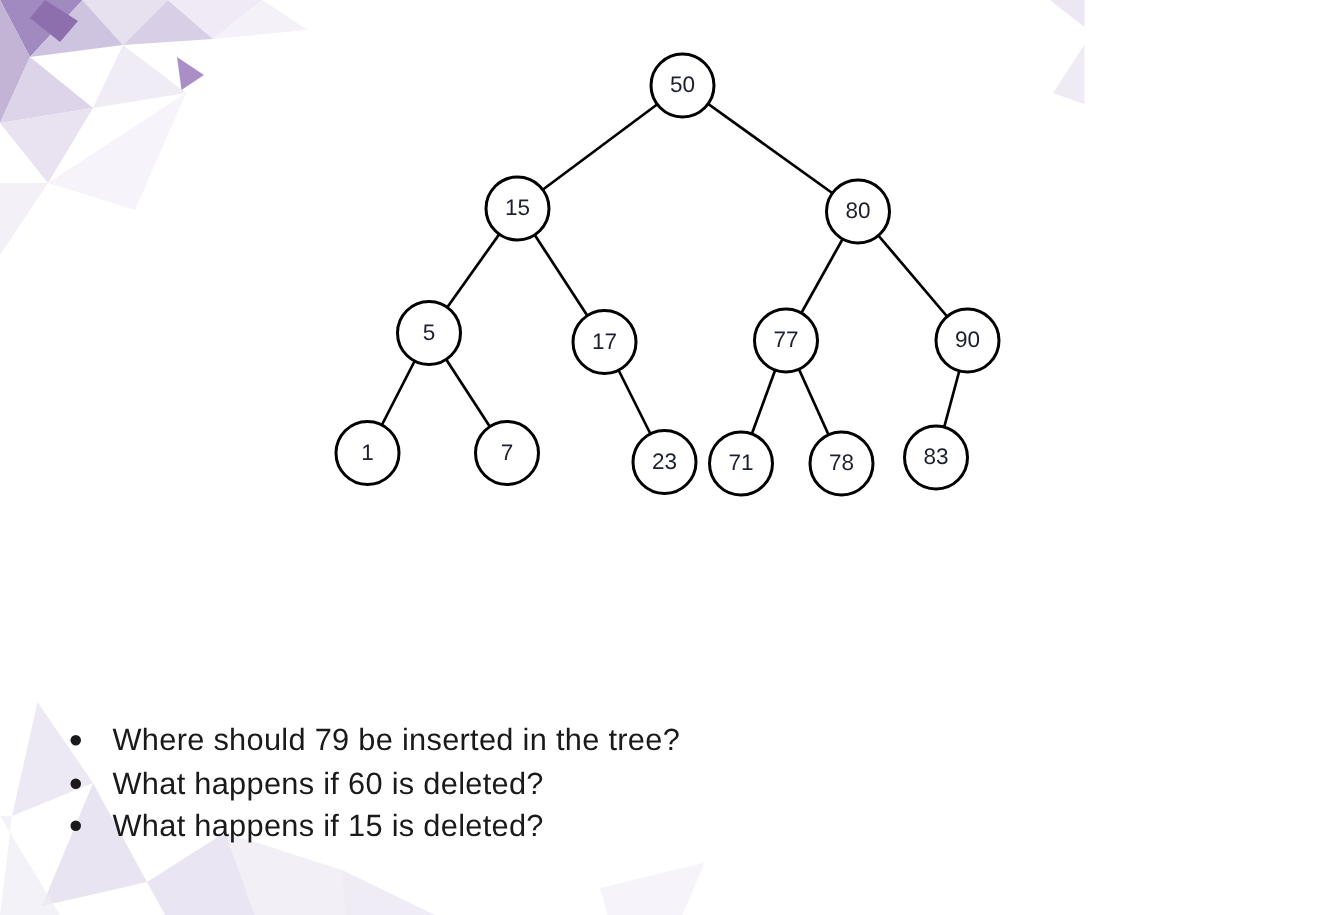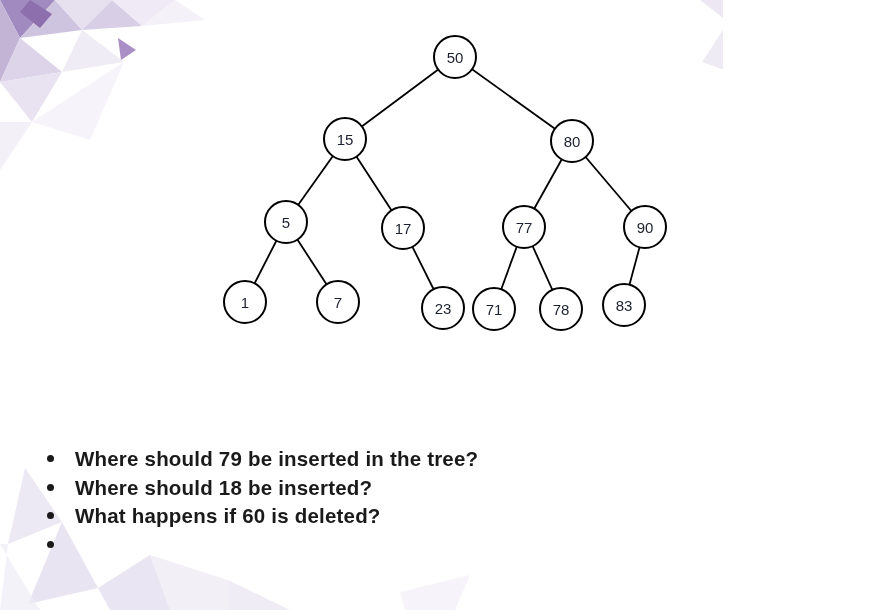--- a/index.html
+++ b/index.html
@@ -26,25 +26,24 @@
   #tree-svg {
     position: absolute;
     left: 0;
     top: 0;
     width: 889px;
     height: 610px;
   }
   #questions {
     position: absolute;
     left: 47px;
-    top: 445px;
+    top: 480px;
     margin: 0;
     padding: 0;
     list-style: none;
-    font-weight: bold;
   }
   #questions li {
     display: flex;
     align-items: flex-start;
     height: 28.7px;
     font-size: 20.5px;
     line-height: 27px;
     color: #1a1a1a;
     letter-spacing: 0.2px;
   }
@@ -169,24 +168,21 @@
       </g>
     </svg>
 
   <ul id="questions">
     <li>
       <span class="bullet-dot"></span>
       <span>Where should 79 be inserted in the tree?</span>
     </li>
     <li>
       <span class="bullet-dot"></span>
-      <span>Where should 18 be inserted?</span>
-    </li>
-    <li>
-      <span class="bullet-dot"></span>
       <span>What happens if 60 is deleted?</span>
     </li>
     <li>
       <span class="bullet-dot"></span>
+      <span>What happens if 15 is deleted?</span>
     </li>
   </ul>
 
 </div>
 
 </body></html>

